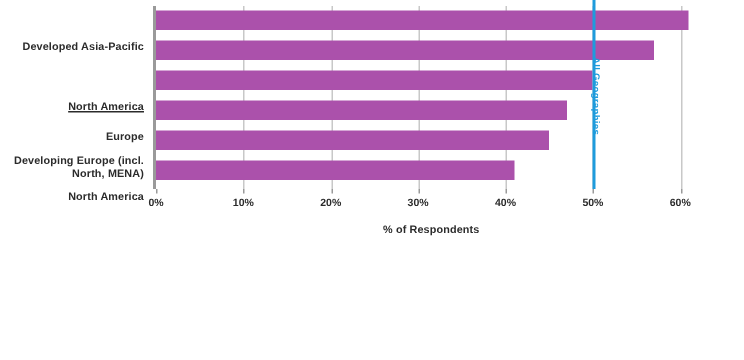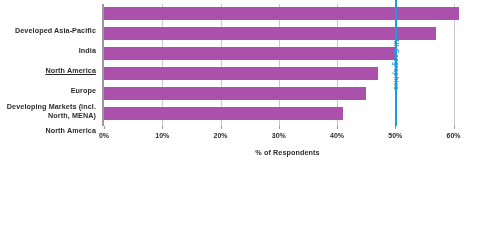--- a/index.html
+++ b/index.html
@@ -125,31 +125,28 @@
 </style>
 </head>
 <body>
 
 <div id="chart-root">
 
   <div class="cat-labels">
       <div class="cat-label" style="top: 9px; color: rgb(43, 43, 43);">
         <div>Developed Asia-Pacific</div>
       </div>
-      <div class="cat-label" style="top: 29px; color: rgb(43, 43, 43);">
-        <div>India</div>
-      </div>
       <div class="cat-label" style="top: 49px; color: rgb(43, 43, 43); text-decoration: underline;">
         <div>North America</div>
       </div>
       <div class="cat-label" style="top: 69px; color: rgb(43, 43, 43);">
         <div>Europe</div>
       </div>
       <div class="cat-label" style="top: 84.5px; color: rgb(43, 43, 43);">
-        <div>Developing Markets (incl.</div>
+        <div>Developing Europe (incl.</div>
         <div>North, MENA)</div>
       </div>
       <div class="cat-label" style="top: 109px; color: rgb(43, 43, 43);">
         <div>North America</div>
       </div>
     </div>
 
   <div class="plot">
     <div class="axis-line"></div>
     <div id="gridlines">

